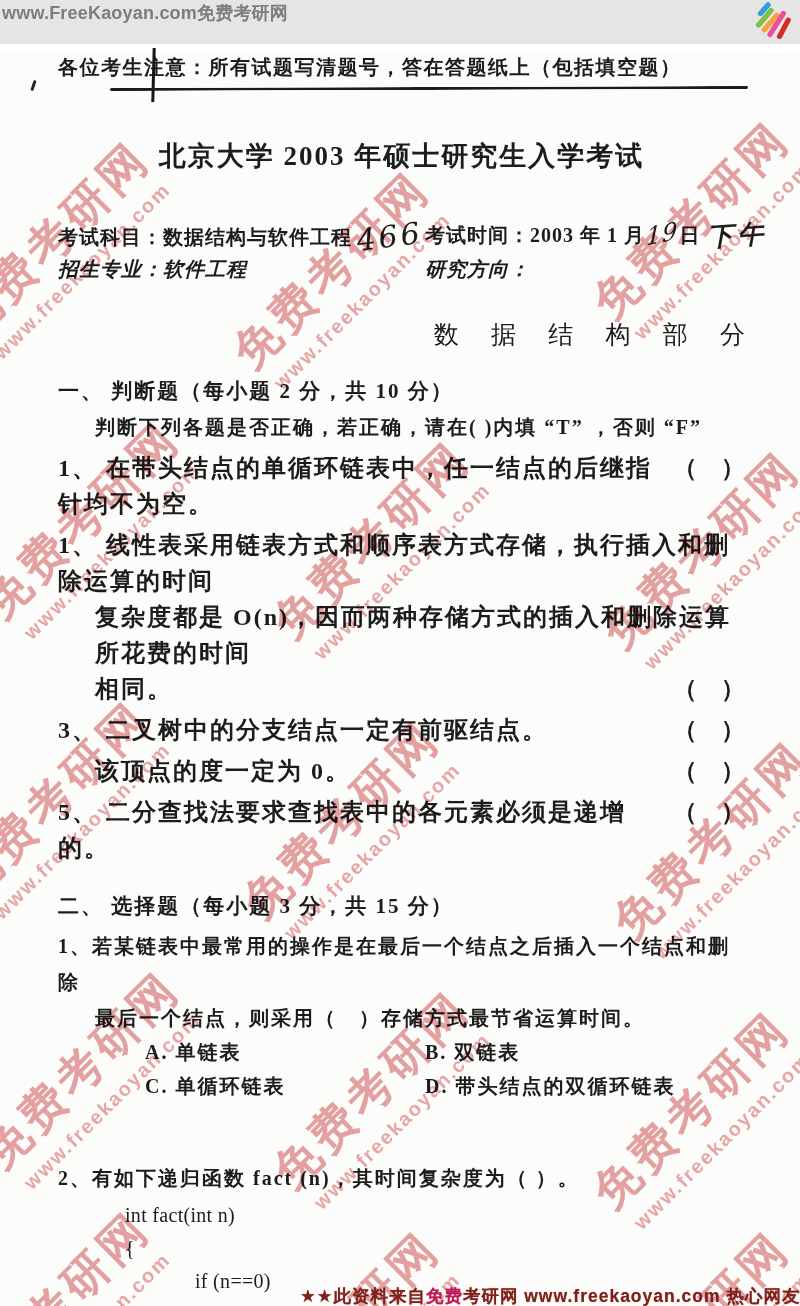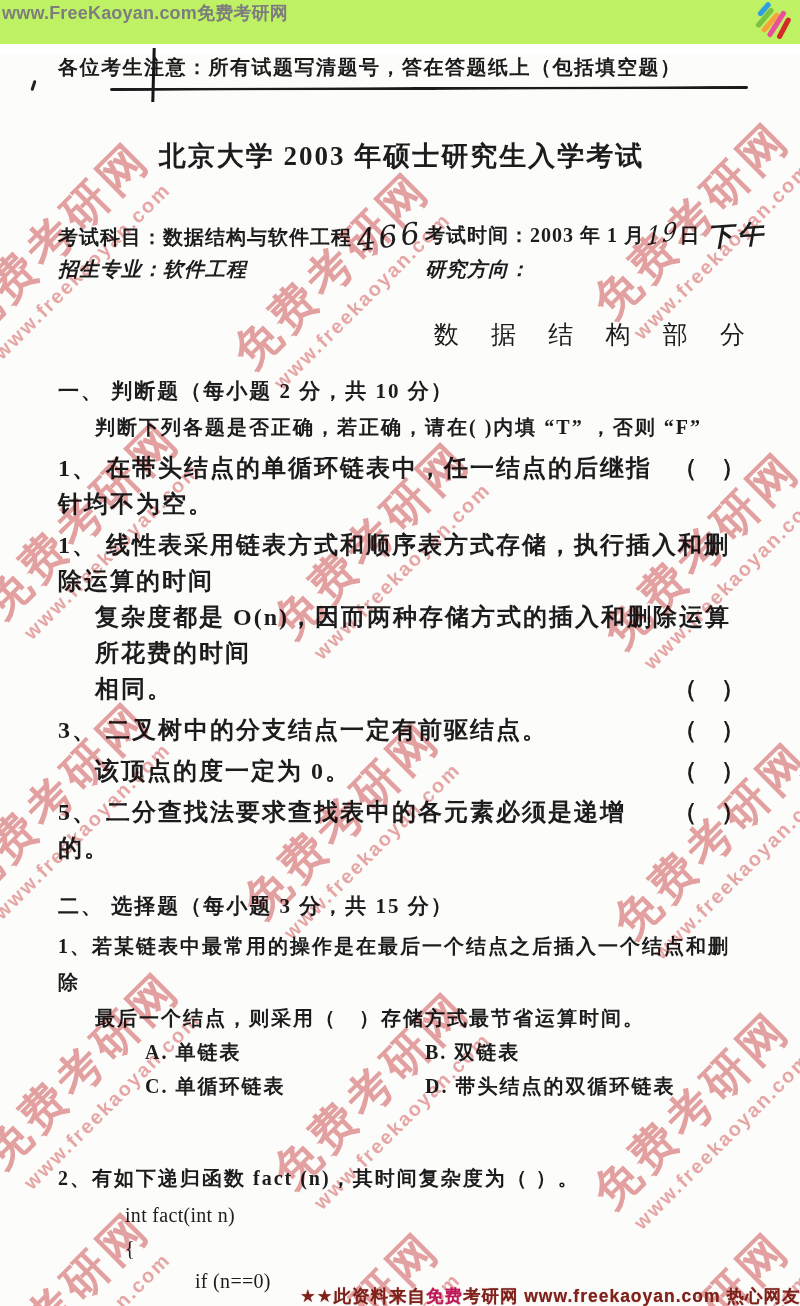--- a/index.html
+++ b/index.html
@@ -1,20 +1,20 @@
 <!DOCTYPE html>
 <html><head>
 <meta charset="utf-8">
 <style>
   * { margin:0; padding:0; box-sizing:border-box; }
   html,body { width:800px; height:1306px; overflow:hidden; background:#ffffff; }
   body { position:relative; font-family:"Liberation Serif","DejaVu Serif",serif; color:#1c1c1c; }
 
   
-  .site-header { position:relative; height:44px; background:#bef264; }
+  .site-header { position:relative; height:44px; background:#e5e5e5; }
   .site-url { position:absolute; left:2px; top:1px; font-family:"Liberation Sans","DejaVu Sans",sans-serif;
               font-size:18px; font-weight:700; color:#7d7d7d; letter-spacing:0.2px; }
   .logo { position:absolute; right:8px; top:1px; }
 
   
   .paper { position:relative; width:800px; height:1262px; background:#fcfcfa; }
   .content { position:relative; z-index:10; padding:0 55px 0 58px; }
 
   
   .wm-layer { position:absolute; inset:0; z-index:30; pointer-events:none; mix-blend-mode:multiply; }

